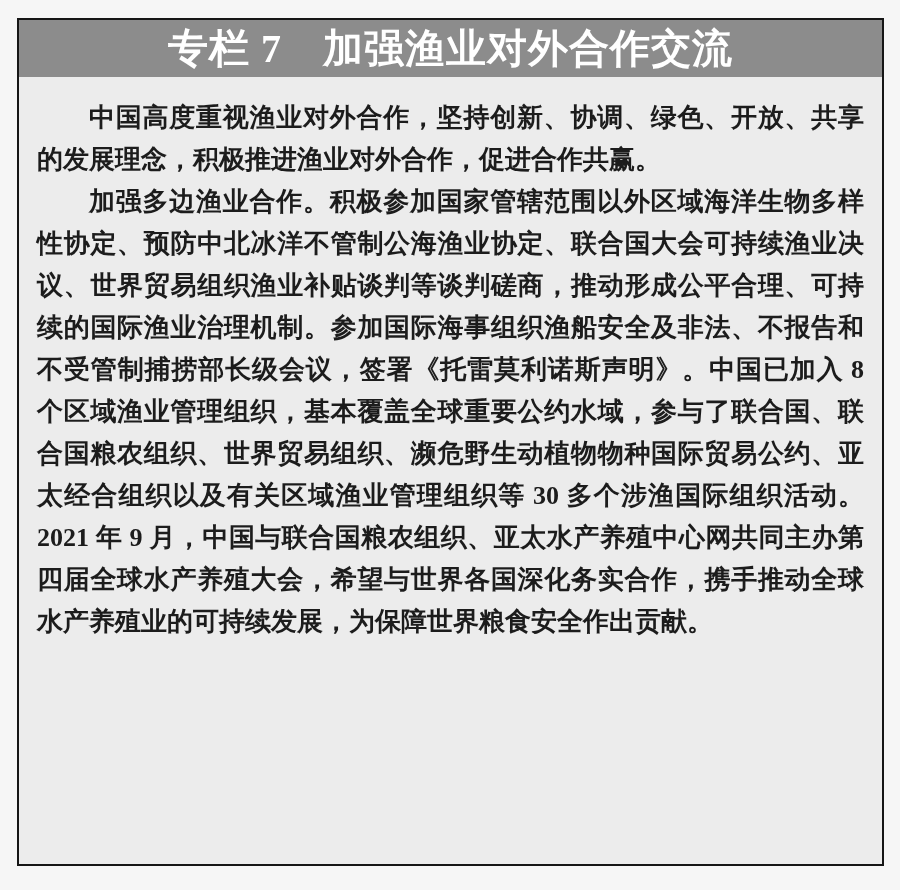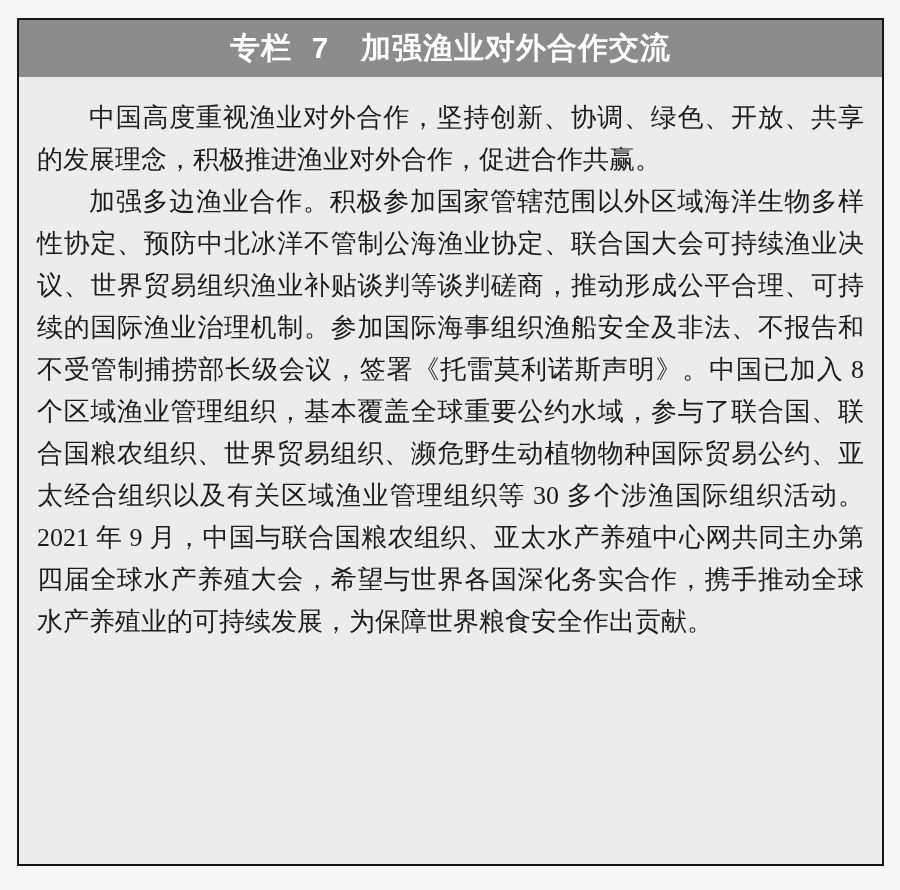--- a/index.html
+++ b/index.html
@@ -28,33 +28,34 @@
   }
   .panel-header{
     height:57px;
     background:var(--header-bg);
     display:flex;
     align-items:center;
     justify-content:center;
   }
   .panel-title{
     color:var(--header-text);
-    font-family:Liberation Mono, monospace;
+    font-family:Liberation Serif, serif;
     font-weight:bold;
-    font-size:30px;
+    font-size:40px;
     letter-spacing:1px;
     white-space:pre;
   }
   .panel-body{
     padding:20px 18px 0 18px;
     color:var(--body-text);
     font-size:26px;
     line-height:42px;
     text-align:justify;
     text-justify:inter-ideograph;
+    font-weight:bold;
   }
   .panel-body p{
     margin:0;
     text-indent:2em;
   }
 </style>
 </head>
 <body>
 
 <div class="panel">

